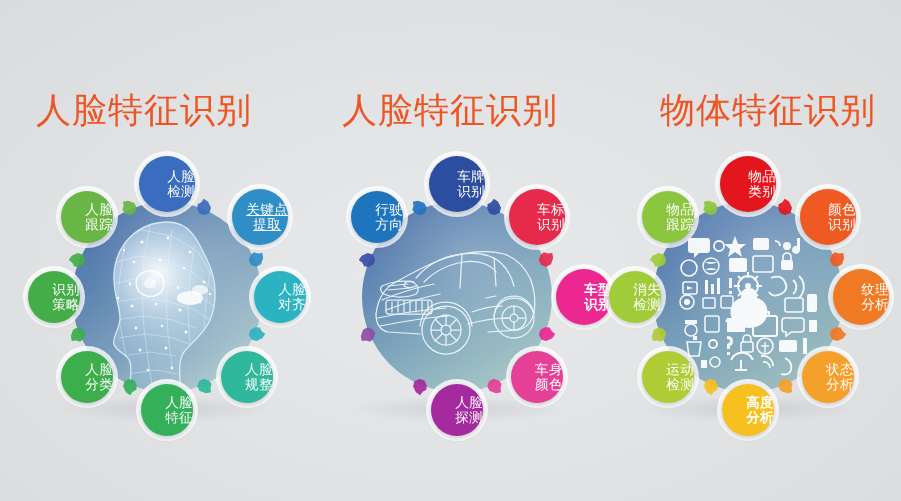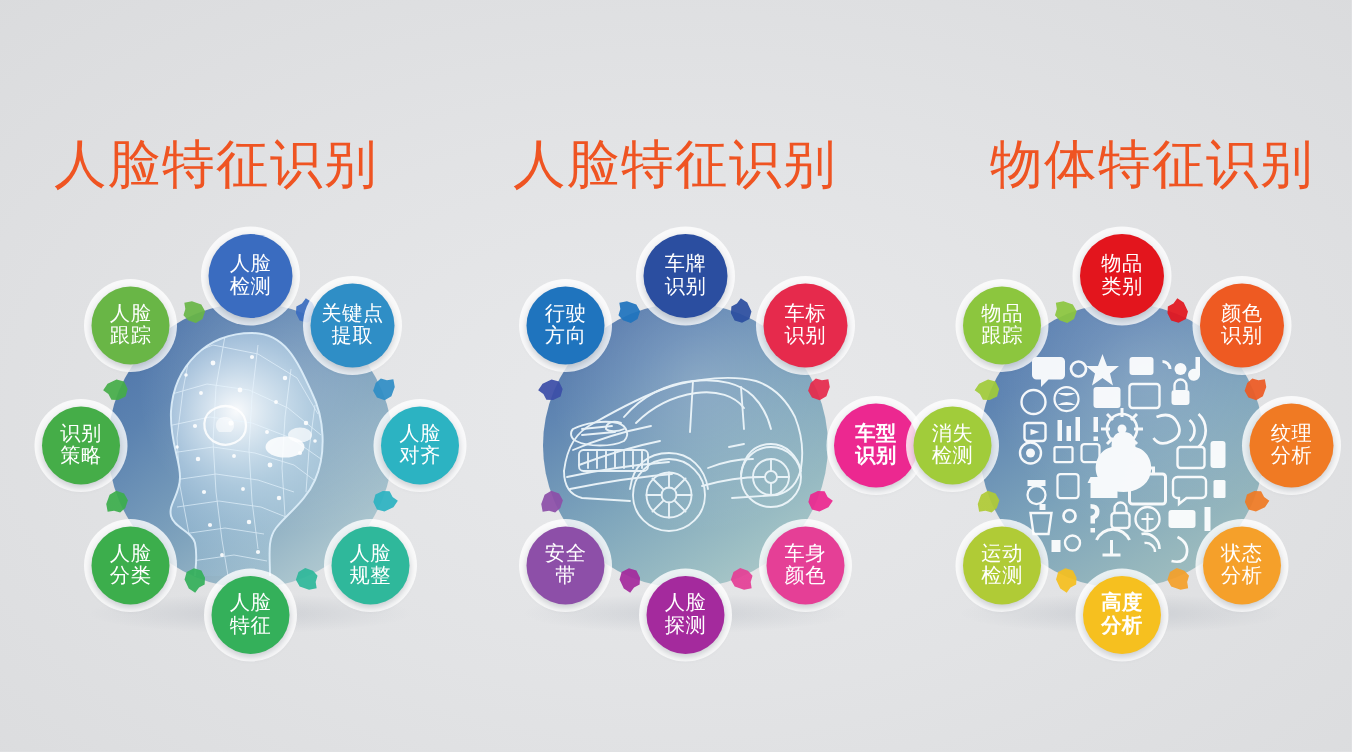--- a/index.html
+++ b/index.html
@@ -64,21 +64,21 @@
     background:
       radial-gradient(circle at 58% 26%, rgba(255,255,255,.18) 0%, rgba(255,255,255,0) 58%),
       linear-gradient(150deg,#5479ae 0%,#5e84b2 24%,#7ba2ba 54%,#96b7bd 80%,#aac4c2 100%);
   }
   .disc svg{display:block;width:100%;height:100%;}
 
   
   .badge{
     position:absolute;
     border-radius:50%;
-    display:flex;align-items:center;justify-content:center;
+    display:flex;align-items:center;justify-content:flex-end;
     color:#fff;
     text-align:center;
     line-height:1.12;
     letter-spacing:.4px;
     box-shadow:0 2px 5px rgba(70,80,95,.28), 0 0 0 5px rgba(255,255,255,.80);
     z-index:6;
     user-select:none;
   }
   .badge span{display:block;}
   .badge .l{font-size:13.5px;}
@@ -197,21 +197,21 @@
         <div>
           <span class="l">人脸</span>
           <span class="l">检测</span>
         </div>
       </div>
       <div class="leaf" style="left: 226.116px; top: 99.3797px; transform: rotate(-20deg);">
         <svg viewBox="0 0 20 20">
           <path d="M10 1 L14 4 L19 5 L18 11 L13 17 L7 18 L2 14 L1 8 L5 3 Z" fill="#2f8ec6"></path>
         </svg>
       </div>
-      <div class="badge sz-a" style="background: rgb(47, 142, 198); left: 185px; top: 37.0969px;">
+      <div class="badge sz-a" style="background: rgb(47, 142, 198); left: 210px; top: 37.0969px; text-decoration: underline;">
         <div>
           <span class="l">关键点</span>
           <span class="l">提取</span>
         </div>
       </div>
       <div class="leaf" style="left: 226.116px; top: 173.62px; transform: rotate(25deg);">
         <svg viewBox="0 0 20 20">
           <path d="M10 1 L14 4 L19 5 L18 11 L13 17 L7 18 L2 14 L1 8 L5 3 Z" fill="#2cb3c2"></path>
         </svg>
       </div>
@@ -384,26 +384,20 @@
       <div class="badge sz-b" style="background: rgb(164, 42, 157); left: 119px; top: 232px;">
         <div>
           <span class="l">人脸</span>
           <span class="l">探测</span>
         </div>
       </div>
       <div class="leaf" style="left: 46.8837px; top: 173.62px; transform: rotate(160deg);">
         <svg viewBox="0 0 20 20">
           <path d="M10 1 L14 4 L19 5 L18 11 L13 17 L7 18 L2 14 L1 8 L5 3 Z" fill="#8d4fa8"></path>
         </svg>
-      </div>
-      <div class="badge sz-b" style="background: rgb(141, 79, 168); left: 39.0969px; top: 198.903px;">
-        <div>
-          <span class="l">安全</span>
-          <span class="l">带</span>
-        </div>
       </div>
       <div class="leaf" style="left: 46.8837px; top: 99.3797px; transform: rotate(205deg);">
         <svg viewBox="0 0 20 20">
           <path d="M10 1 L14 4 L19 5 L18 11 L13 17 L7 18 L2 14 L1 8 L5 3 Z" fill="#3c4ea8"></path>
         </svg>
       </div>
       <div class="leaf" style="left: 99.3797px; top: 46.8837px; transform: rotate(250deg);">
         <svg viewBox="0 0 20 20">
           <path d="M10 1 L14 4 L19 5 L18 11 L13 17 L7 18 L2 14 L1 8 L5 3 Z" fill="#1f74be"></path>
         </svg>

